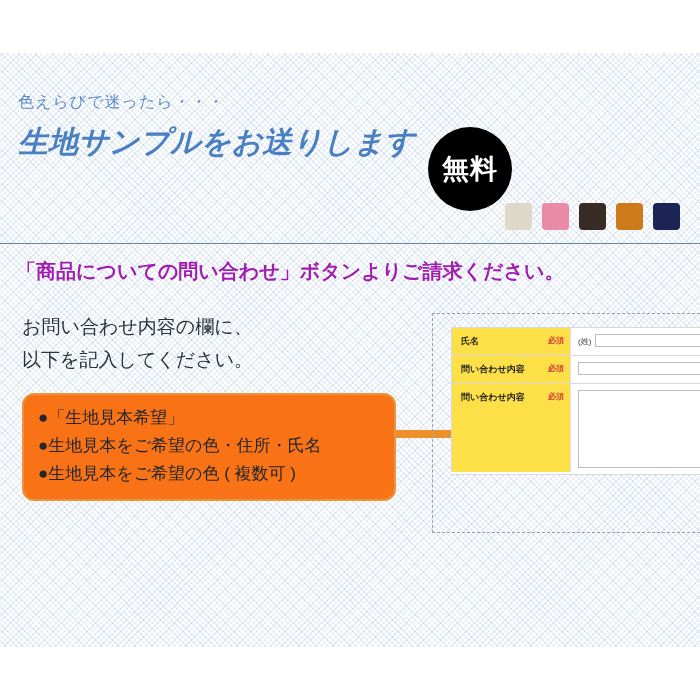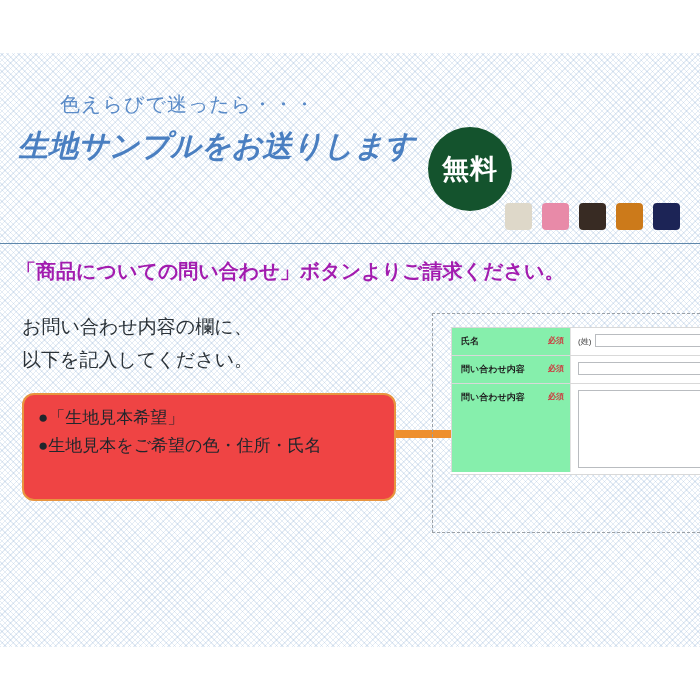--- a/index.html
+++ b/index.html
@@ -33,26 +33,25 @@
   }
 
   
   #headline-block {
     position: absolute;
     left: 18px;
     top: 93px;
     width: 430px;
   }
   #kicker {
-    font-size: 20px;
+    font-size: 16px;
     color: #5a8bc8;
     letter-spacing: 1px;
     line-height: 1.1;
     white-space: nowrap;
-    margin-left: 42px;
   }
   #headline {
     margin-top: 14px;
     font-size: 30px;
     font-weight: bold;
     color: #4a7fc1;
     letter-spacing: 0px;
     line-height: 1.15;
     white-space: nowrap;
     font-style: italic;
@@ -126,21 +125,21 @@
 
   
   #callout {
     position: absolute;
     left: 22px;
     top: 393px;
     width: 374px;
     height: 108px;
     border: 2px solid #e8953f;
     border-radius: 12px;
-    background: #ef4444;
+    background: #f97316;
     box-sizing: border-box;
     padding: 9px 0 0 14px;
   }
   .callout-line {
     font-size: 17px;
     color: #20262c;
     line-height: 1.65;
     white-space: nowrap;
   }
 
@@ -172,21 +171,21 @@
     border-top: 1px solid #d9d9d9;
   }
   .form-row {
     display: flex;
     border-bottom: 1px solid #d9d9d9;
     background: #ffffff;
   }
   .form-label-cell {
     width: 120px;
     min-width: 120px;
-    background: #86efac;
+    background: #fde047;
     border-right: 1px solid #e2e2e2;
     border-left: 1px solid #d9d9d9;
     box-sizing: border-box;
     padding: 7px 4px 7px 9px;
     display: flex;
     align-items: flex-start;
     justify-content: space-between;
     position: relative;
   }
   .form-label {
@@ -241,21 +240,21 @@
 </head>
 <body>
 
 <div id="panel"></div>
 
 <div id="headline-block">
   <div id="kicker" style="color: rgb(90, 139, 200);">色えらびで迷ったら・・・</div>
   <div id="headline" style="color: rgb(74, 127, 193);">生地サンプルをお送りします</div>
 </div>
 
-<div id="free-badge" style="background: #14532d;">
+<div id="free-badge" style="background: #000000;">
   <span id="free-badge-label">無料</span>
 </div>
 
 <div id="swatches">
   <div class="swatch" style="background:#ded8c9"></div>
   <div class="swatch" style="background:#e88aa8"></div>
   <div class="swatch" style="background:#382b23"></div>
   <div class="swatch" style="background:#cc7a1a"></div>
   <div class="swatch" style="background:#1c2456"></div>
 </div>
@@ -265,20 +264,21 @@
 <div id="subtitle">「商品についての問い合わせ」ボタンよりご請求ください。</div>
 
 <div id="instructions">
   <div>お問い合わせ内容の欄に、</div>
   <div>以下を記入してください。</div>
 </div>
 
 <div id="callout" style="border-color: rgb(232, 149, 63);">
   <div class="callout-line">●「生地見本希望」</div>
   <div class="callout-line">●生地見本をご希望の色・住所・氏名</div>
+  <div class="callout-line">●生地見本をご希望の色 ( 複数可 )</div>
 </div>
 
 <svg id="arrow" viewBox="0 0 112 30" xmlns="http://www.w3.org/2000/svg">
   <path d="M0 11 L88 11 L88 2 L112 15 L88 28 L88 19 L0 19 Z" fill="#ee8f2e"></path>
 </svg>
 
 <div id="form-panel">
   <div id="form-table">
 
     <div class="form-row">

